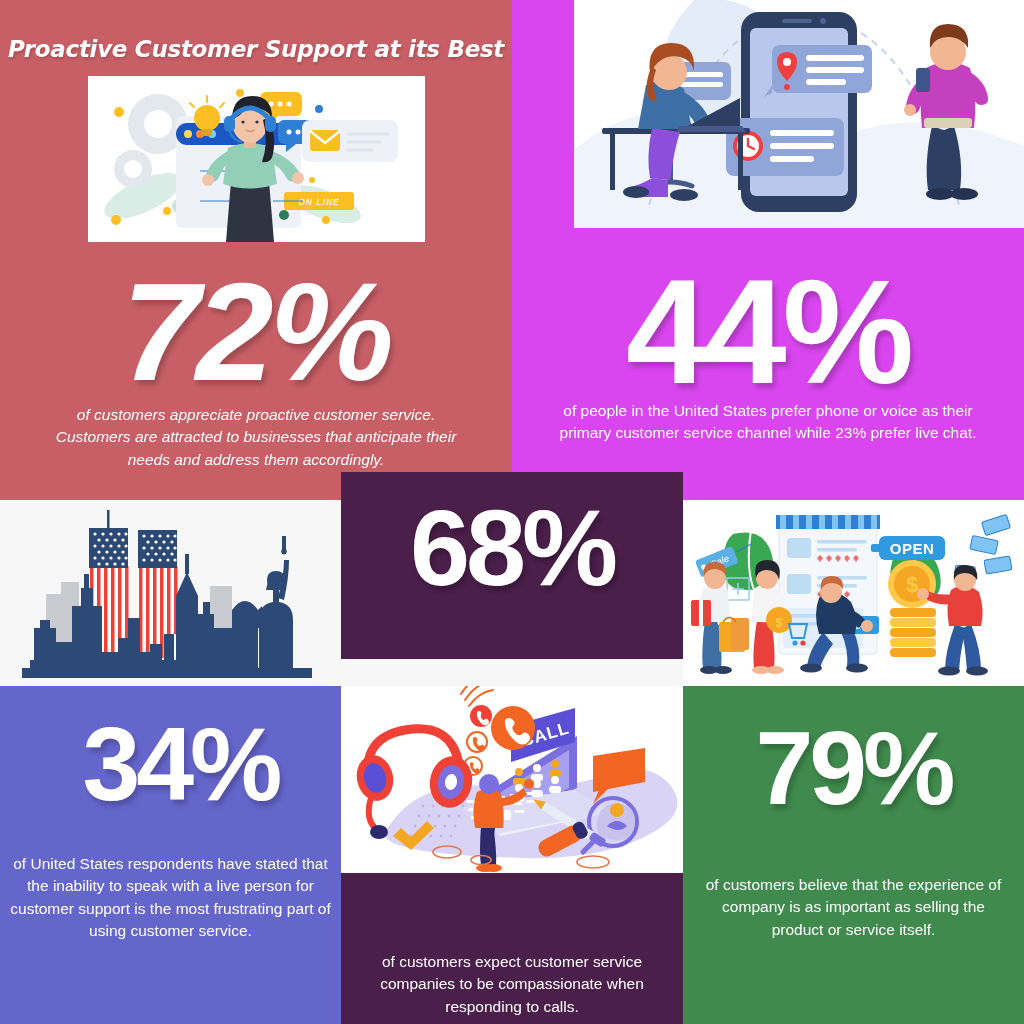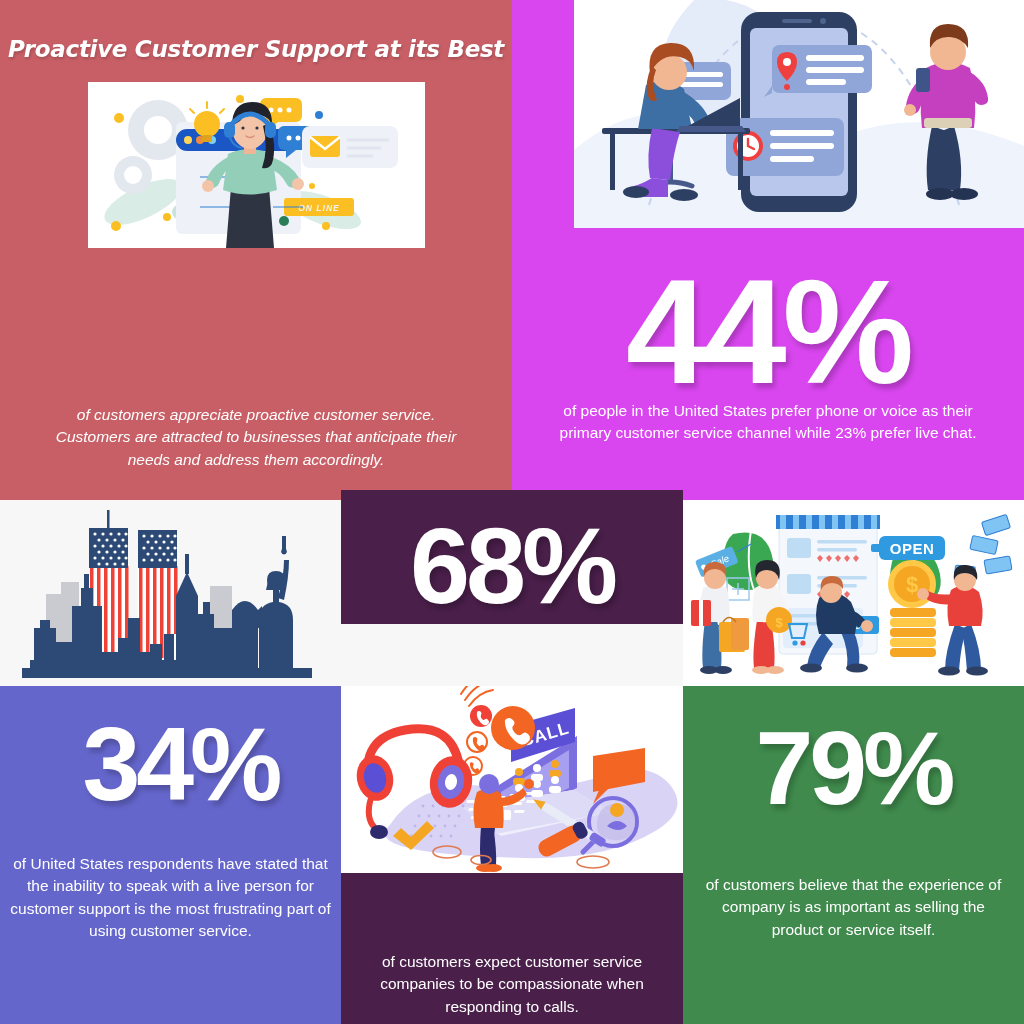--- a/index.html
+++ b/index.html
@@ -49,36 +49,36 @@
   .illus {
     position: relative;
     background: #ffffff;
     overflow: hidden;
   }
   .illus svg { display: block; width: 100%; height: 100%; }
 
   
   #p1 { left: 0; top: 0; width: 512px; height: 500px; background: #c85f66; font-style: italic; }
   #p1 .panel-title { position: absolute; left: 0; top: 36px; width: 512px; }
-  #p1 .illus { position: absolute; left: 88px; top: 82px; width: 337px; height: 166px; }
+  #p1 .illus { position: absolute; left: 88px; top: 76px; width: 337px; height: 166px; }
   #p1 .big-stat { position: absolute; left: 0; top: 262px; width: 512px; font-size: 140px; }
   #p1 .caption { position: absolute; left: 48px; top: 404px; width: 416px; }
 
   
   #p2 { left: 512px; top: 0; width: 512px; height: 500px; background: #d946ef; }
   #p2 .illus { position: absolute; left: 62px; top: 0px; width: 450px; height: 228px; }
   #p2 .big-stat { position: absolute; left: 0; top: 258px; width: 512px; font-size: 148px; }
   #p2 .caption { position: absolute; left: 26px; top: 400px; width: 460px; }
 
   
   #p3 { left: 0; top: 500px; width: 341px; height: 186px; background: #f7f7f7; }
   #p3 .illus { position: absolute; left: 4px; top: 2px; width: 333px; height: 182px; background: #f7f7f7; }
 
   
-  #p4 { left: 341px; top: 490px; width: 342px; height: 134px; background: #4a1f4a; }
+  #p4 { left: 341px; top: 472px; width: 342px; height: 187px; background: #4a1f4a; }
   #p4 .big-stat { position: absolute; left: 0; top: 22px; width: 342px; font-size: 108px; }
 
   
   #p5 { left: 683px; top: 500px; width: 408px; height: 186px; background: #0f766e; }
   #p5 .illus { position: absolute; left: 0; top: 0; width: 341px; height: 186px; }
 
   
   #p6 { left: 0; top: 686px; width: 341px; height: 338px; background: #6566cc; }
   #p6 .big-stat { position: absolute; left: 0; top: 712px; width: 341px; font-size: 104px; padding-left: 20px; }
   #p6 .caption { position: absolute; left: 10px; top: 167px; width: 321px; }
@@ -198,20 +198,21 @@
         <circle cx="152" cy="17" r="4" fill="#fbbf24"></circle>
         <circle cx="231" cy="33" r="4" fill="#2f7fd4"></circle>
         <circle cx="28" cy="144" r="5" fill="#fbbf24"></circle>
         <circle cx="79" cy="135" r="4" fill="#fbbf24"></circle>
         <circle cx="238" cy="144" r="4" fill="#fbbf24"></circle>
         <circle cx="196" cy="139" r="5" fill="#2a7f5a"></circle>
         <circle cx="224" cy="104" r="3" fill="#fbbf24"></circle>
       </svg>
     </div>
 
+    <div class="big-stat">72%</div>
     <p class="caption">of customers appreciate proactive customer service. Customers are attracted to businesses that anticipate their needs and address them accordingly.</p>
   </section>
 
   <section class="panel" id="p2">
     <div class="illus">
       <svg viewBox="0 0 450 228" preserveAspectRatio="xMidYMid slice" aria-hidden="true">
         <rect width="450" height="228" fill="#ffffff"></rect>
 
         <path d="M0 150 q70 -60 140 -20 q60 34 130 6 q80 -32 180 10 L450 228 L0 228 Z" fill="#eef3fc"></path>
         <path d="M120 0 q60 -8 90 40 q30 48 -10 70 q-60 32 -100 -22 q-28 -38 20 -88 Z" fill="#e4ecfa"></path>

